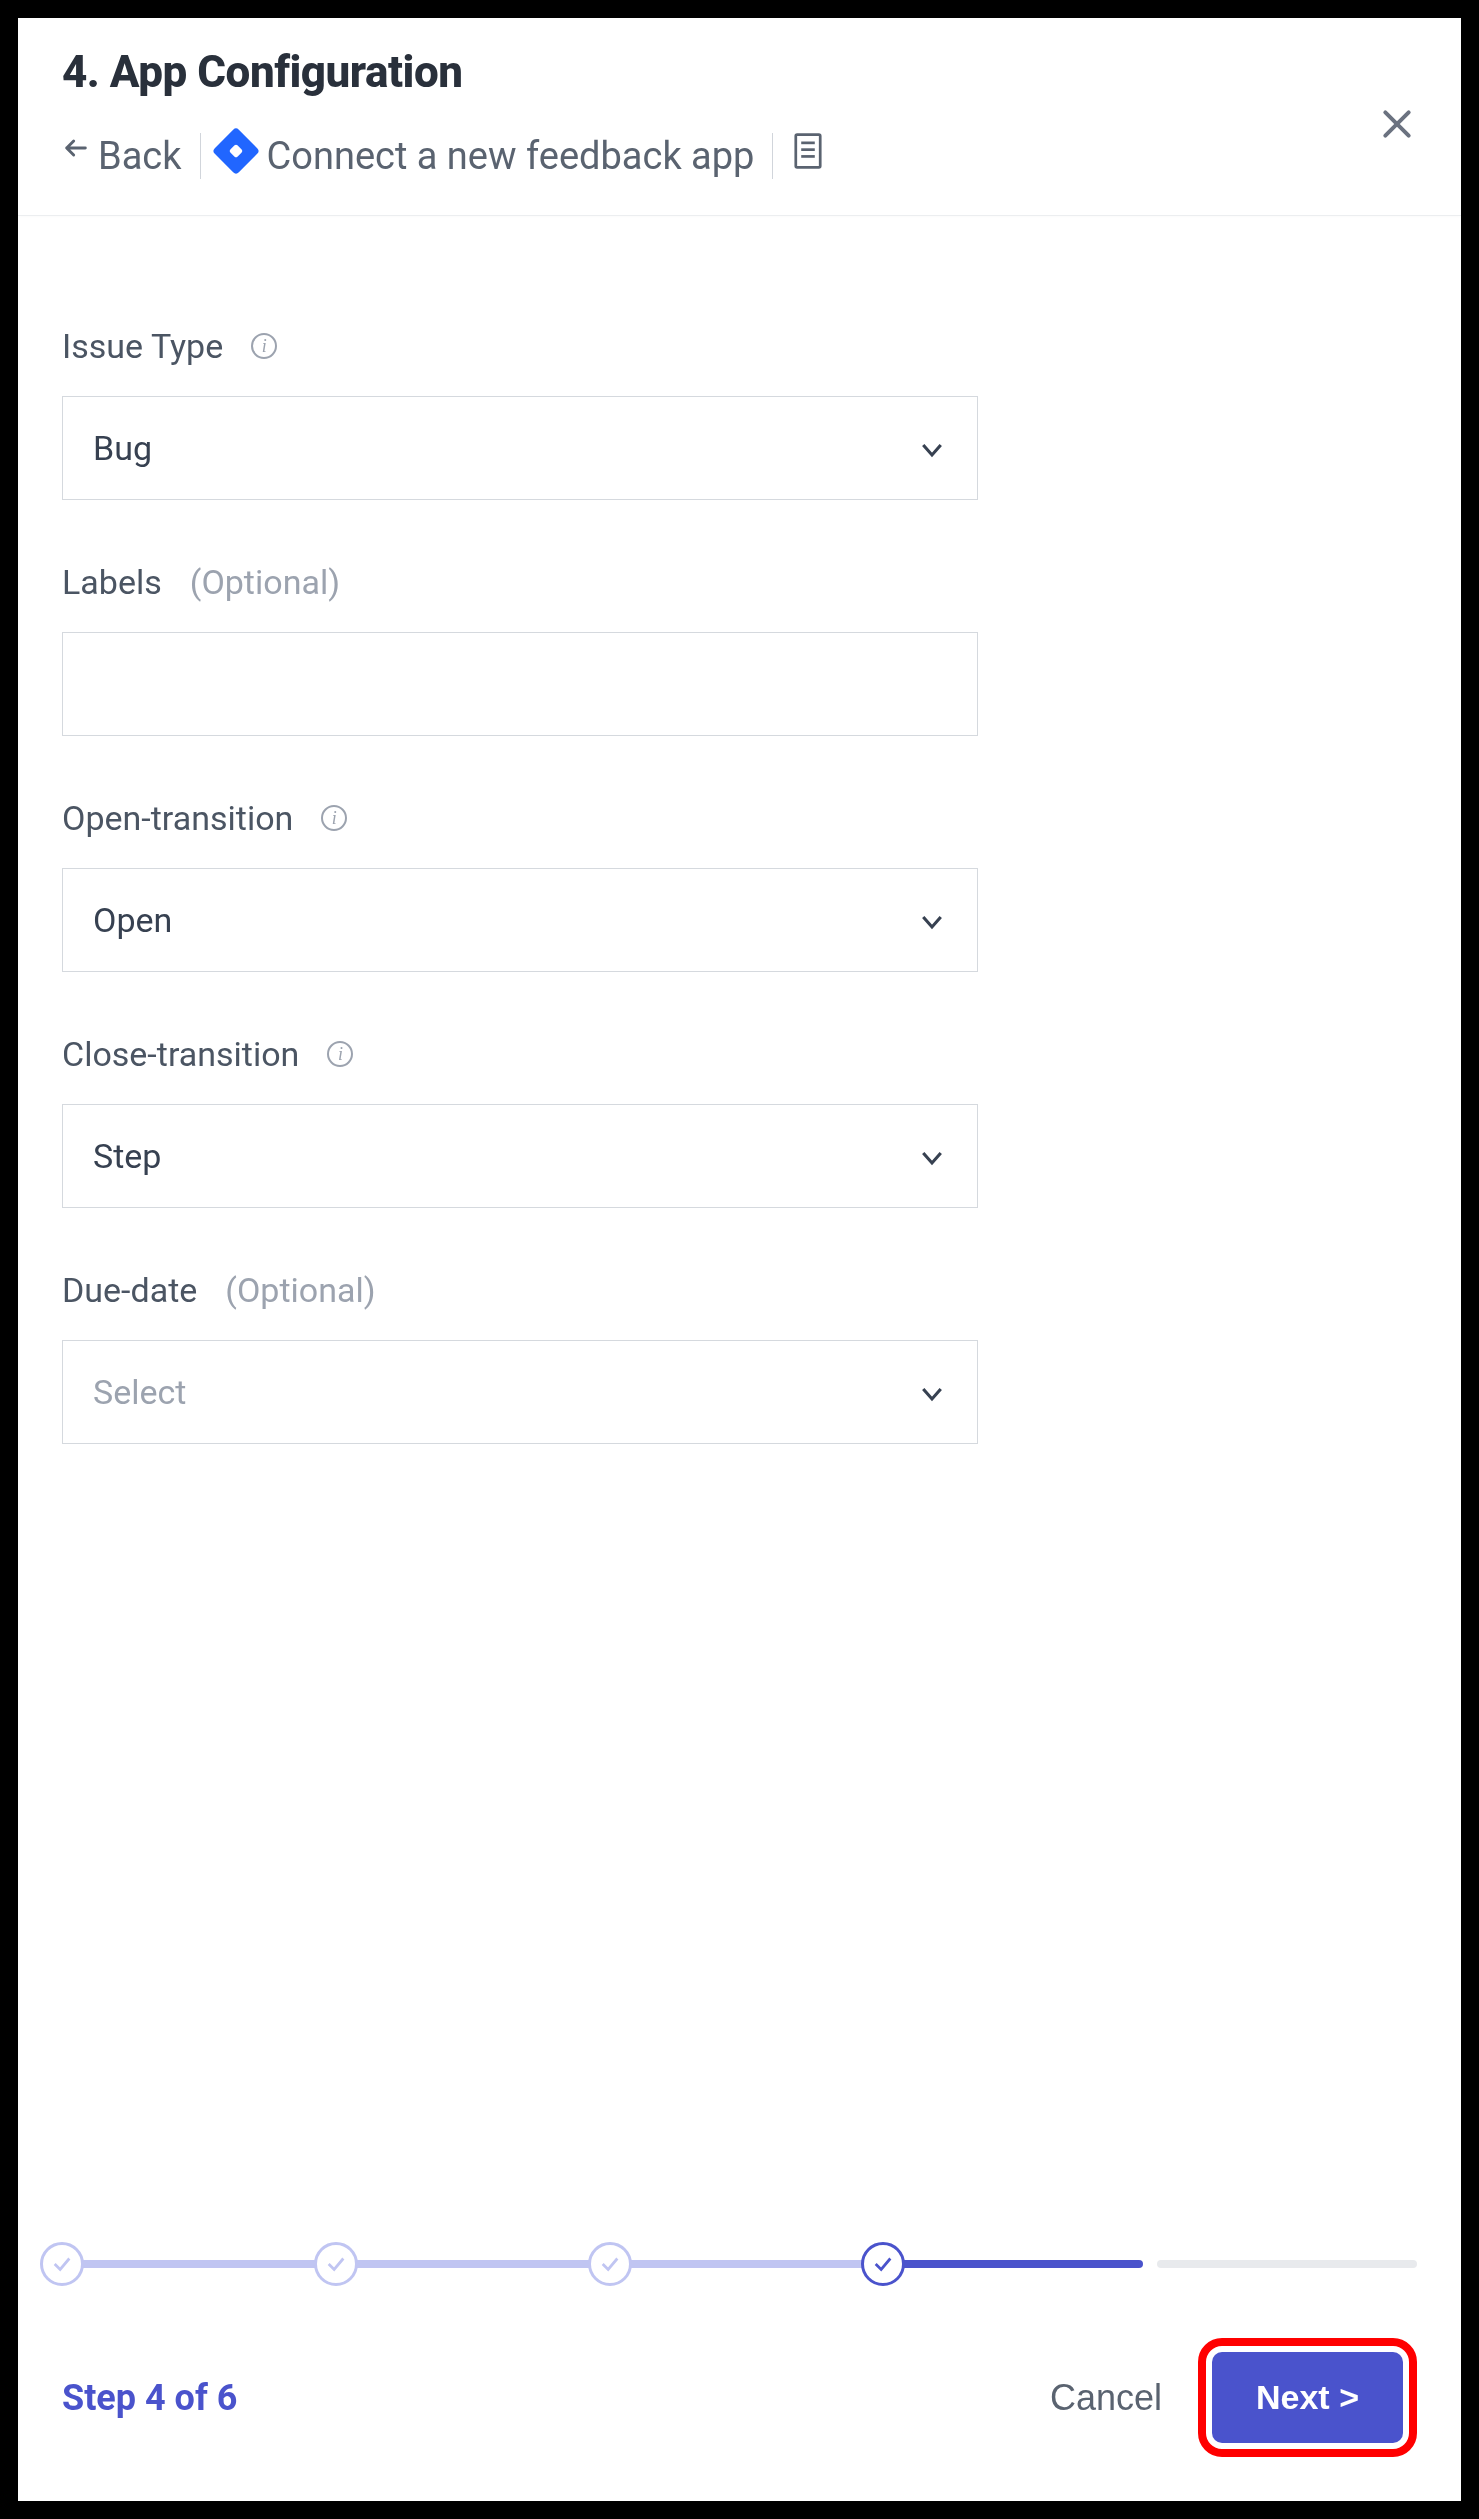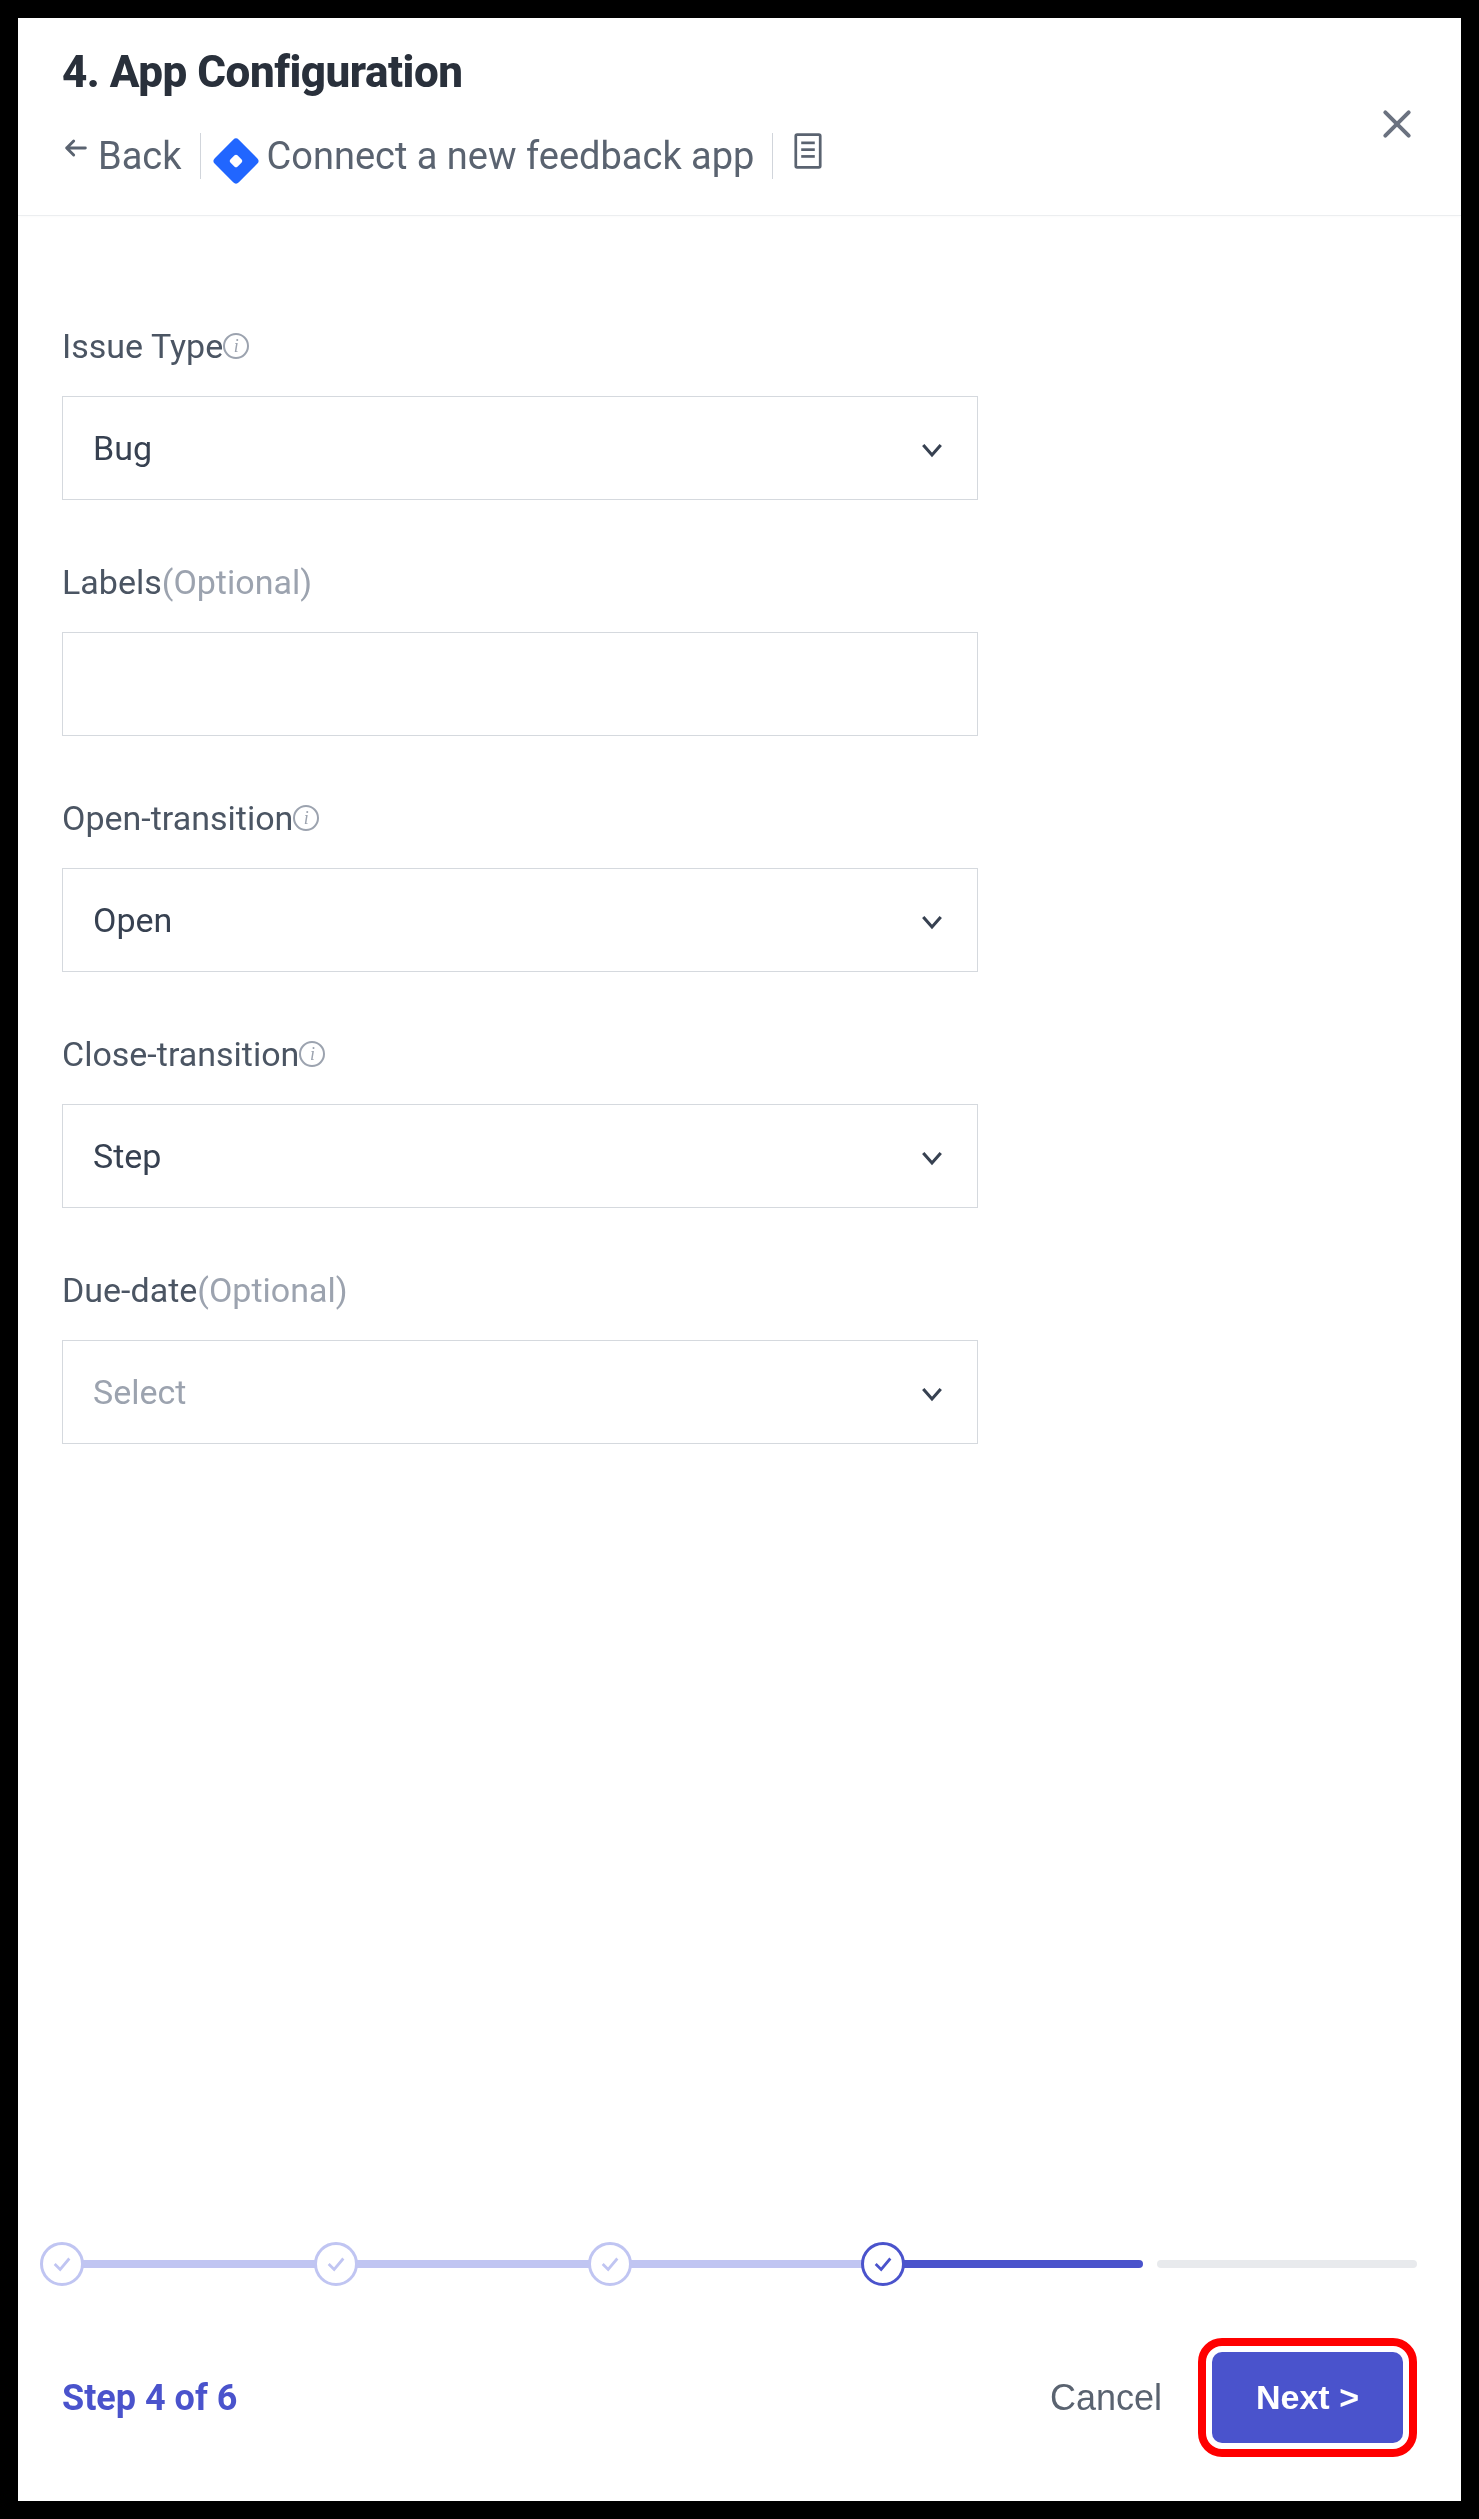--- a/index.html
+++ b/index.html
@@ -53,21 +53,21 @@
       color: #5a6370;
     }
     .back-btn svg { width: 28px; height: 28px; stroke: #5a6370; stroke-width: 2.5; }
     .divider-v {
       width: 1px;
       height: 46px;
       background: #d1d5db;
     }
     .breadcrumb-mid {
       display: flex;
-      align-items: flex-end;
+      align-items: flex-start;
       gap: 14px;
     }
     .diamond-icon {
       width: 34px;
       height: 34px;
       background: #2166ff;
       transform: rotate(45deg);
       border-radius: 4px;
       display: flex;
       align-items: center;
@@ -89,21 +89,21 @@
     .field {
       margin-bottom: 62px;
       max-width: 916px;
     }
     .field-label {
       font-size: 34px;
       color: #4b5563;
       margin-bottom: 30px;
       display: flex;
       align-items: center;
-      gap: 0;
+      gap: 28px;
     }
     .field-label .opt { color: #9ca3af; }
     .info-icon {
       width: 26px;
       height: 26px;
       border: 2px solid #9ca3af;
       border-radius: 50%;
       display: inline-flex;
       align-items: center;
       justify-content: center;

